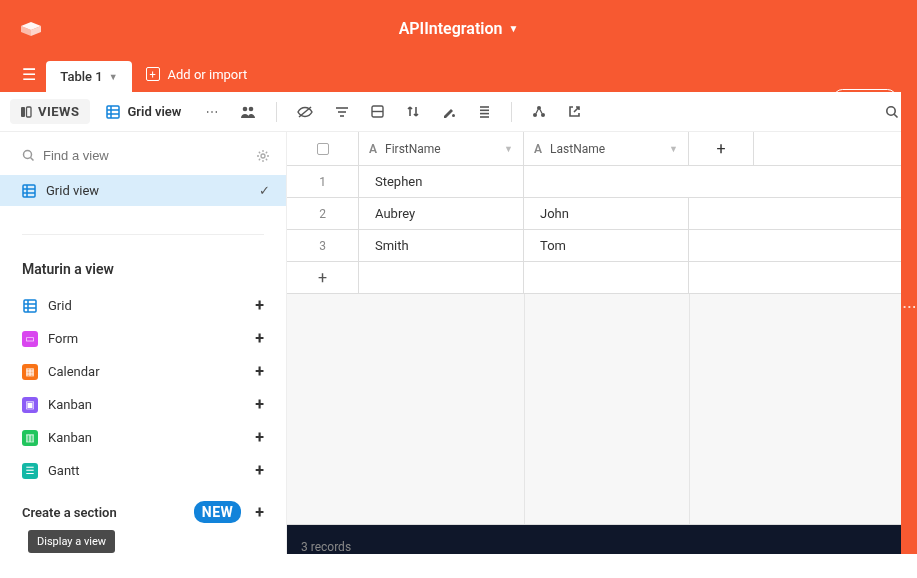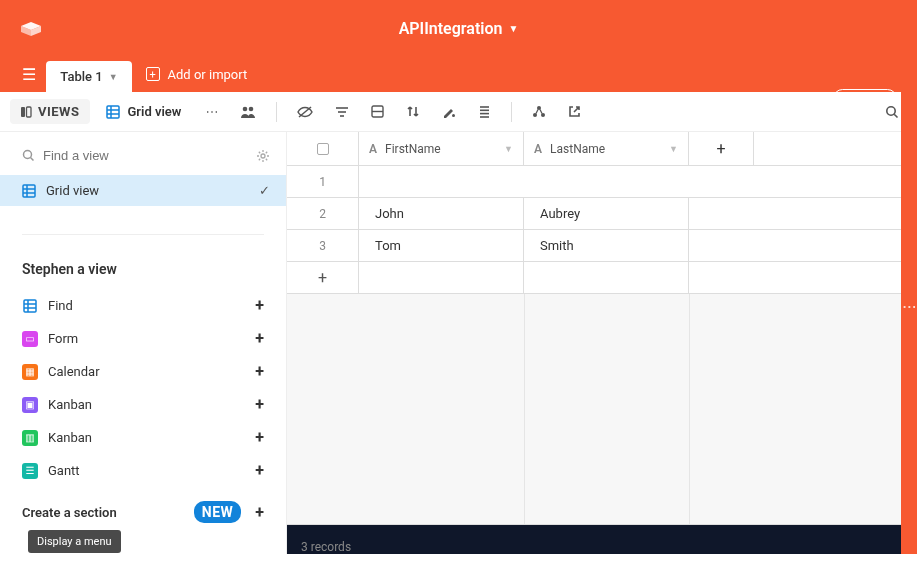--- a/index.html
+++ b/index.html
@@ -233,32 +233,32 @@
               <rect x="1" y="1" width="12" height="12" rx="1"></rect>
               <line x1="1" y1="5" x2="13" y2="5"></line>
               <line x1="1" y1="9" x2="13" y2="9"></line>
               <line x1="5" y1="1" x2="5" y2="13"></line>
             </svg>
         </span>
         <span>Grid view</span>
         <span class="chk">✓</span>
       </div>
       <div class="side-div"></div>
-      <div class="create-hdr">Stephen a view</div>
+      <div class="create-hdr">Maturin a view</div>
       <div class="create-list">
         <div class="create-item">
           <span class="ci-ic" style="background:transparent">
             <svg width="14" height="14" viewBox="0 0 14 14" fill="none" stroke="#1283da" stroke-width="1.5">
                 <rect x="1" y="1" width="12" height="12" rx="1"></rect>
                 <line x1="1" y1="5" x2="13" y2="5"></line>
                 <line x1="1" y1="9" x2="13" y2="9"></line>
                 <line x1="5" y1="1" x2="5" y2="13"></line>
               </svg>
           </span>
-          <span>Find</span>
+          <span>Grid</span>
           <span class="plus">+</span>
         </div>
         <div class="create-item">
           <span class="ci-ic" style="background:#d946ef">▭</span>
           <span>Form</span>
           <span class="plus">+</span>
         </div>
         <div class="create-item">
           <span class="ci-ic" style="background:#f97316">▦</span>
           <span>Calendar</span>
@@ -300,42 +300,43 @@
         <div class="gh-cell gh-col">
           <span style="color:#888;font-weight:600">A</span>
           <span>LastName</span>
           <span class="dd">▼</span>
         </div>
         <div class="gh-cell gh-add">+</div>
       </div>
       <div class="grid-body">
         <div class="grid-row">
           <div class="gr-num">1</div>
+          <div class="gr-cell">Stephen</div>
         </div>
         <div class="grid-row">
           <div class="gr-num">2</div>
+          <div class="gr-cell">Aubrey</div>
           <div class="gr-cell">John</div>
-          <div class="gr-cell">Aubrey</div>
         </div>
         <div class="grid-row">
           <div class="gr-num">3</div>
+          <div class="gr-cell">Smith</div>
           <div class="gr-cell">Tom</div>
-          <div class="gr-cell">Smith</div>
         </div>
         <div class="add-row">
           <div class="gr-num">+</div>
           <div class="gr-cell"></div>
           <div class="gr-cell"></div>
         </div>
       </div>
       <div class="grid-filler"></div>
       <div class="footer">
         <span>3 records</span>
       </div>
     </div>
   </div>
 </div>
 
 <div class="orange-right">
   <div class="dots">⋮</div>
 </div>
 
-<div class="tooltip-menu">Display a menu</div>
+<div class="tooltip-menu">Display a view</div>
 
 </body></html>

